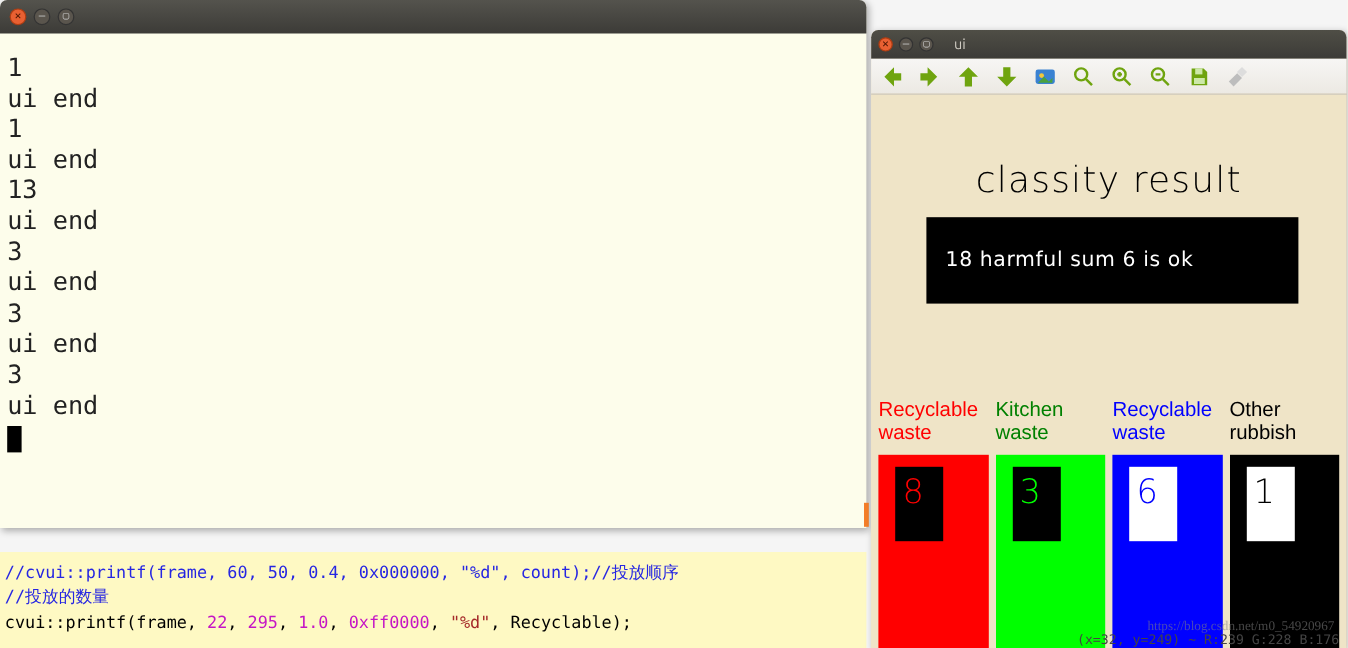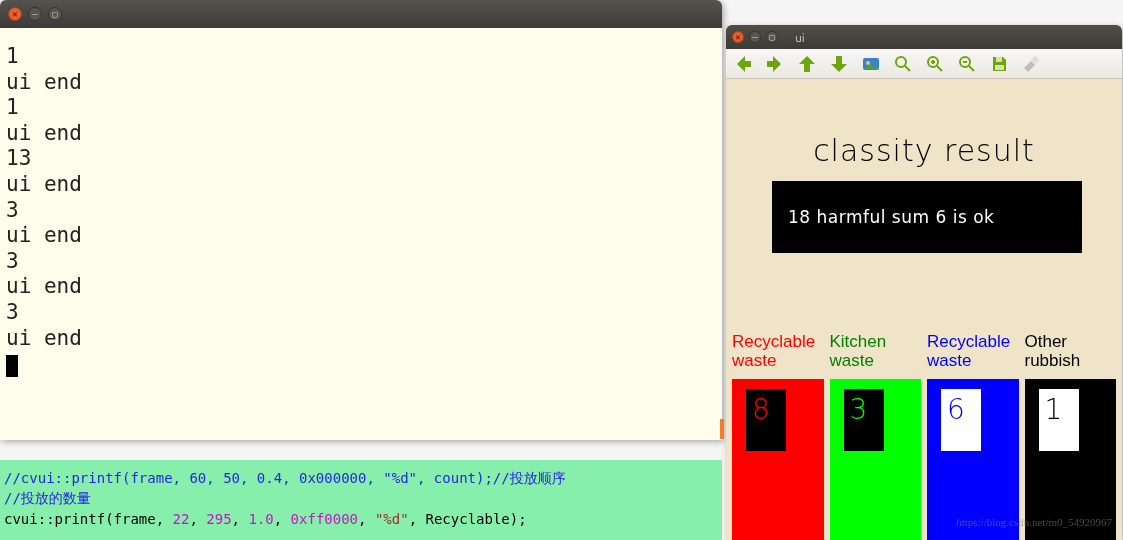--- a/index.html
+++ b/index.html
@@ -69,21 +69,21 @@
     width: 4px; height: 20px;
     background: #f47e29;
   }
   
   .code-area {
     position: absolute;
     left: 0;
     top: 460px;
     width: 722px;
     height: 80px;
-    background: #86efac;
+    background: #fef9c3;
     padding: 8px 4px 4px 4px;
     font-family: "DejaVu Sans Mono", monospace;
     font-size: 14px;
     line-height: 1.45;
     white-space: pre;
   }
   .c-comment { color: #2626e2; }
   .c-kw { color: #000; }
   .c-num { color: #c516c5; }
   .c-str { color: #a52a2a; }
@@ -340,14 +340,15 @@
           <div class="cat-label" style="color: rgb(0, 0, 0);">Other
 rubbish</div>
           <div class="cat-block" style="background: rgb(0, 0, 0);">
             <div class="inner" style="background: rgb(255, 255, 255);">
               <div class="digit" style="color: rgb(0, 0, 0);">1</div>
             </div>
           </div>
         </div>
       </div>
     <div class="watermark">https://blog.csdn.net/m0_54920967</div>
+    <div class="statusbar">(x=32, y=249) ~ R:239 G:228 B:176</div>
   </div>
 </div>
 
 </body></html>

